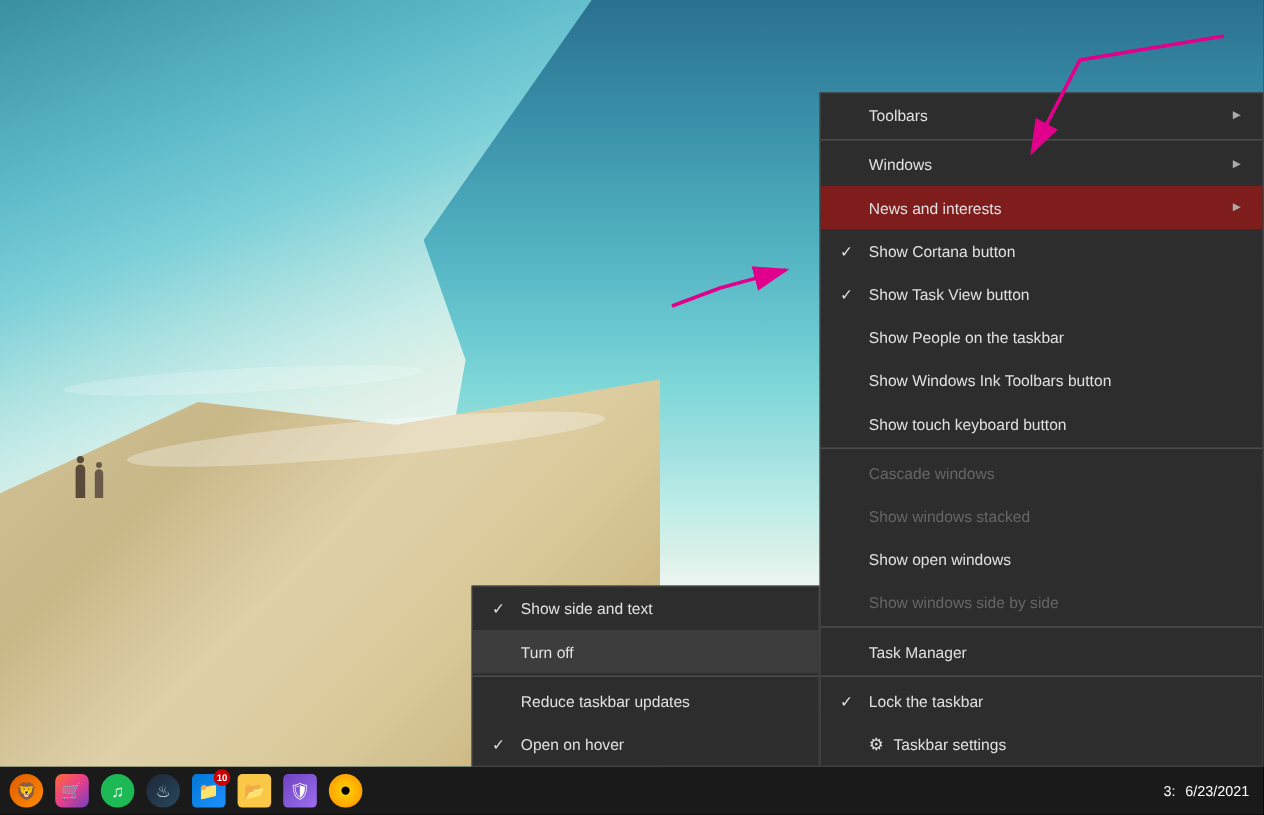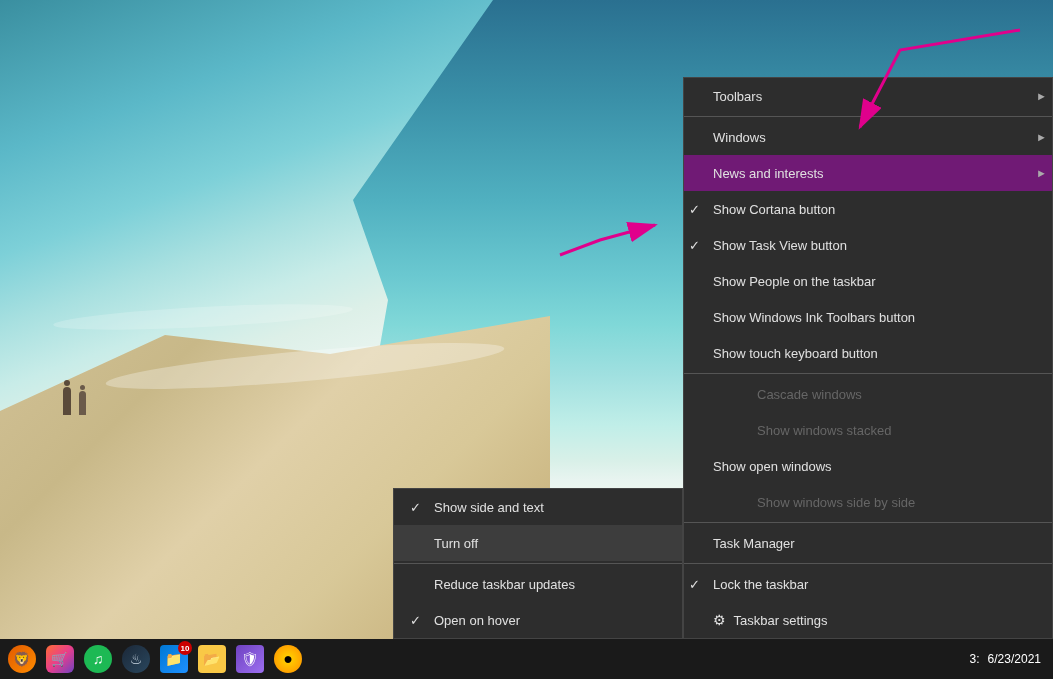--- a/index.html
+++ b/index.html
@@ -173,29 +173,29 @@
       right: 0;
       width: 370px;
       background: #2d2d2d;
       border: 1px solid #444;
       z-index: 200;
     }
 
     .menu-item {
       display: flex;
       align-items: center;
-      padding: 9px 5px;
+      padding: 9px 16px;
       color: #e0e0e0;
       font-size: 13px;
       cursor: pointer;
       position: relative;
       min-height: 36px;
     }
-    .menu-item.highlighted { background: #701a75; }
-    .menu-item.disabled { color: #666; cursor: default; margin-left: 44px; }
+    .menu-item.highlighted { background: #7f1d1d; }
+    .menu-item.disabled { color: #666; cursor: default; }
 
     .menu-item .check-mark {
       width: 20px;
       margin-right: 4px;
       font-size: 13px;
       color: #e0e0e0;
     }
     .menu-item .arrow {
       margin-left: auto;
       font-size: 11px;

